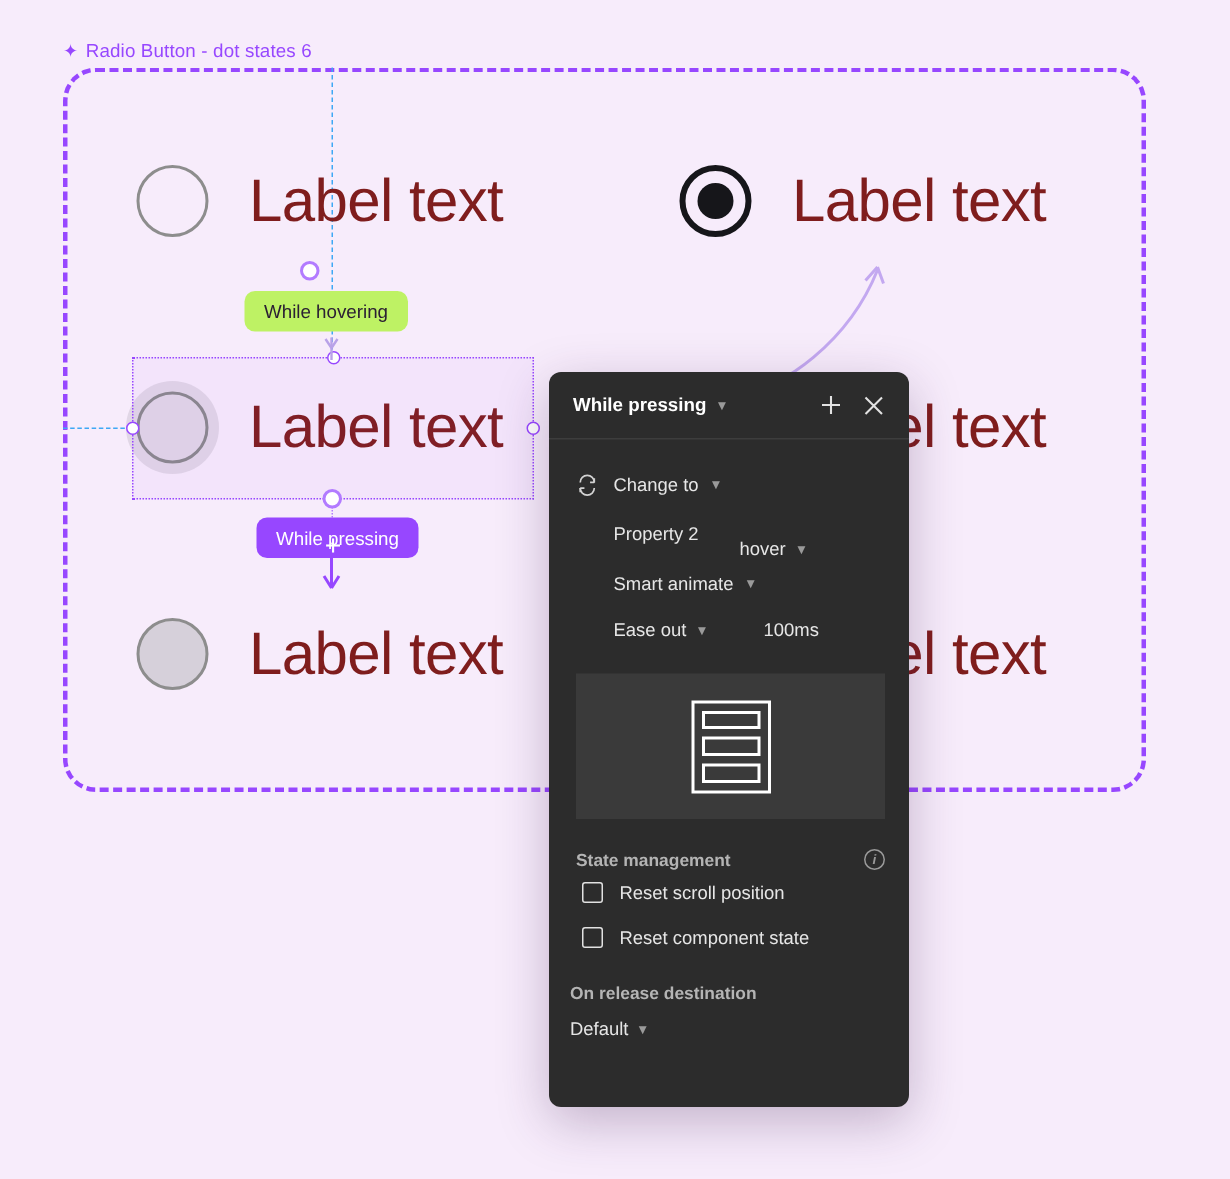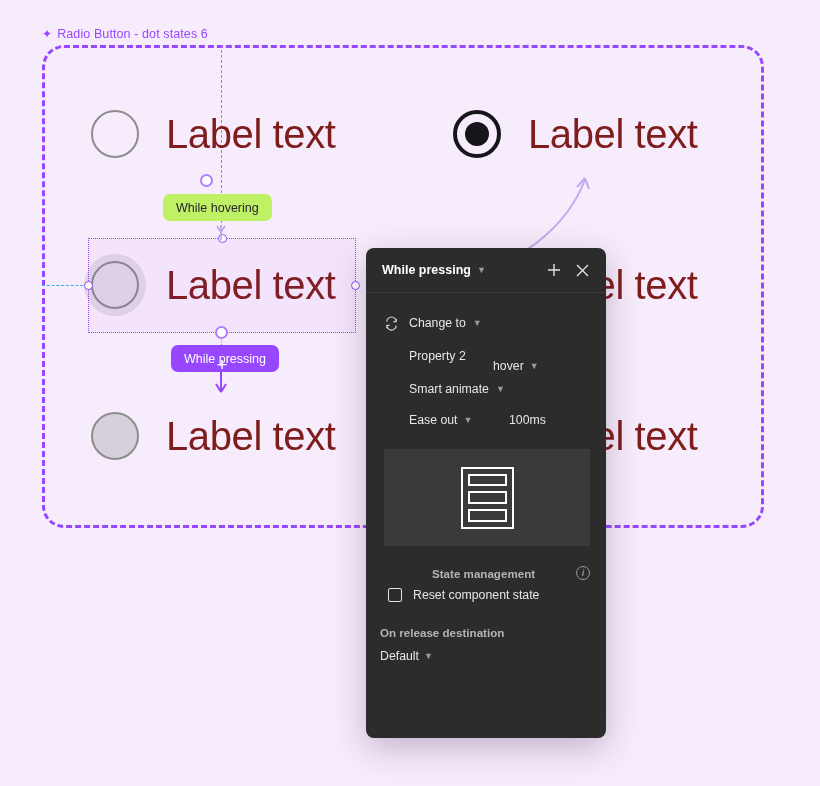--- a/index.html
+++ b/index.html
@@ -124,21 +124,21 @@
 
   .preview {
     margin: 14px 0 0 0; height: 97px; background: #3a3a3a;
     display: flex; align-items: center; justify-content: center;
   }
   .prev-card { width: 53px; height: 62px; border: 2px solid #fff; padding: 5px 5px;
     display: flex; flex-direction: column; gap: 5px; }
   .prev-bar { flex: 1; border: 2px solid #fff; }
 
   .sec-head { display: flex; align-items: center; margin-top: 20px; font-size: 11.6px;
-    font-weight: bold; color: #b4b4b4; margin-left: 48px; }
+    font-weight: bold; color: #b4b4b4; }
   .info-i { margin-left: auto; width: 14px; height: 14px; border-radius: 50%;
     border: 1.2px solid #9a9a9a; color: #9a9a9a; font-size: 9px; line-height: 12px;
     text-align: center; font-style: italic; font-weight: bold; }
   .cb-row { display: flex; align-items: center; gap: 11px; min-height: 30px;
     font-size: 12.3px; padding-left: 4px; }
   .cbox { width: 14px; height: 14px; border: 1.4px solid #e2e2e2; border-radius: 2px; flex: none; }
   .sec-head2 { font-size: 11.6px; font-weight: bold; color: #b4b4b4;
     margin: 16px 0 0 -4px; }
   .dest { display: flex; align-items: center; gap: 5px; font-size: 12.3px;
     margin: 10px 0 0 -4px; }
@@ -279,20 +279,24 @@
           <div class="prev-bar"></div>
           <div class="prev-bar"></div>
         </div>
       </div>
 
       <div class="sec-head">
         <span>State management</span>
         <span class="info-i">i</span>
       </div>
 
+      <div class="cb-row">
+        <span class="cbox"></span>
+        <span>Reset scroll position</span>
+      </div>
 
       <div class="cb-row">
         <span class="cbox"></span>
         <span>Reset component state</span>
       </div>
 
       <div class="sec-head2">On release destination</div>
 
       <div class="dest">
         <span>Default</span>

